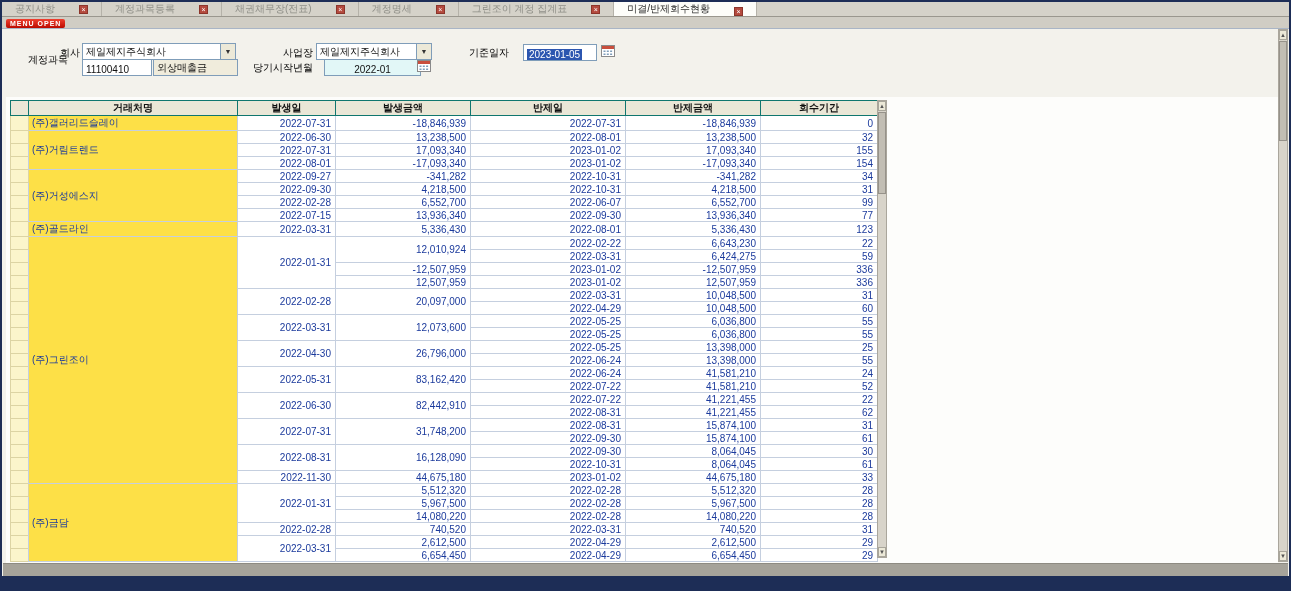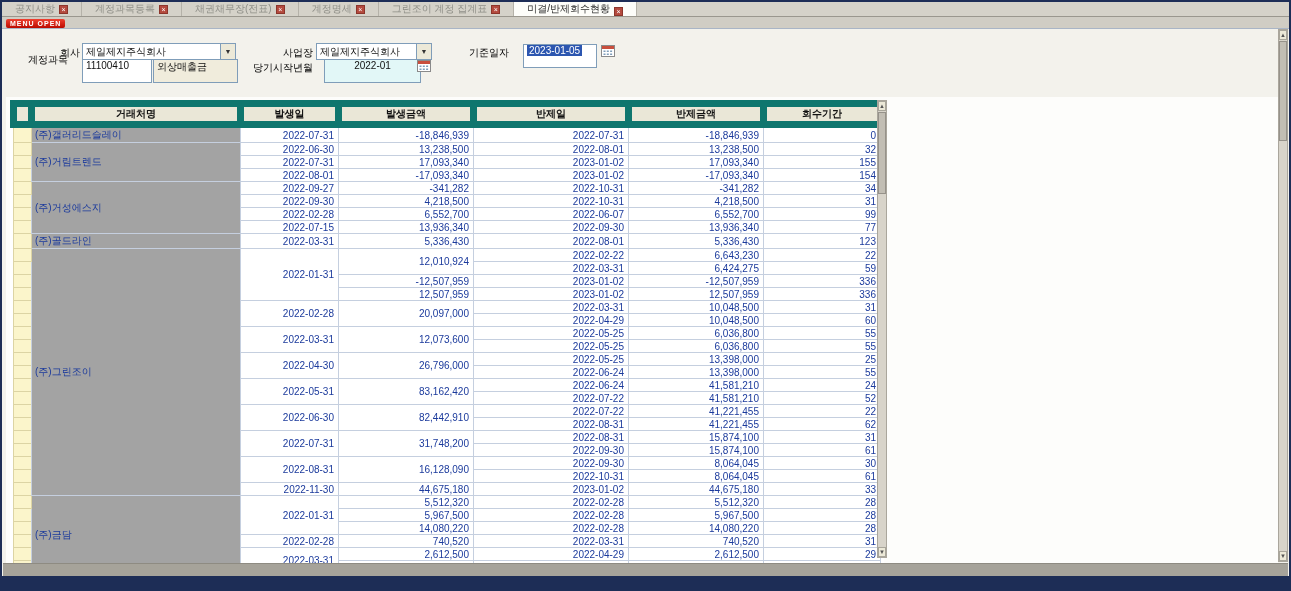--- a/index.html
+++ b/index.html
@@ -5,59 +5,59 @@
   * { margin:0; padding:0; box-sizing:border-box; }
   html,body { background:#ffffff; }
   body { width:1291px; height:591px; font-family:"Liberation Sans","DejaVu Sans",sans-serif; }
 
   .window { position:relative; width:1291px; height:591px; background:#f3f2ec;
             border:2px solid #1d2d56; overflow:hidden; }
 
   
   .tabbar { position:absolute; top:0; left:0; right:0; height:15px; background:#d5d2c9;
             border-bottom:1px solid #9a978e; display:flex; }
-  .tab { display:flex; align-items:center; gap:4px; padding:0 13px; border-right:1px solid #b5b2a9;
+  .tab { display:flex; align-items:center; gap:24px; padding:0 13px; border-right:1px solid #b5b2a9;
          font-size:10px; color:#8f8f88; white-space:nowrap; cursor:default; }
   .tab.active { background:#fdfdf9; color:#2c2c2c;align-items:flex-end; }
   .tab-close { display:inline-block; width:9px; height:9px; background:#b44a3e; border:1px solid #8c352b;
                color:#fff; font-size:7px; line-height:7px; text-align:center; }
 
   .subbar { position:absolute; top:15px; left:0; right:0; height:12px; background:#d0cdc4;
             border-bottom:1px solid #a9b5c6; }
   .menu-open { position:absolute; top:2px; left:4px; height:9px; padding:0 4px;
                background:linear-gradient(#f04030,#bb0a00); color:#fff; font-size:7px; font-weight:bold;
                line-height:9px; letter-spacing:1px; border-radius:2px; }
 
   
   .lbl { position:absolute; font-size:10px; font-weight:normal; color:#000; white-space:nowrap; }
   .combo { position:absolute; height:17px; background:#fff; border:1px solid #7f9db9;
            display:flex; align-items:center; font-size:10px; color:#111; }
   .combo-text { padding-left:3px; white-space:nowrap; overflow:hidden; }
   .combo-arrow { margin-left:auto; width:15px; align-self:stretch; background:#ece9d8;
                  border-left:1px solid #7f9db9; font-size:7px; color:#333;
                  display:flex; align-items:center; justify-content:center; }
-  .input { position:absolute; height:24px; background:#fff; border:1px solid #7f9db9;
-           font-size:10px; color:#111; display:flex; align-items:flex-start; padding:0 3px;
+  .input { position:absolute; height:17px; background:#fff; border:1px solid #7f9db9;
+           font-size:10px; color:#111; display:flex; align-items:flex-end; padding:0 3px;
            white-space:nowrap; overflow:hidden; }
   .input.cyan { background:#e2f7f7; }
   .input.beige { background:#f0ecdc; }
   .input.center { justify-content:center;margin-left:8px; }
   .sel-text { background:#2c56b0; color:#fff; padding:0 2px; }
   .cal-icon { position:absolute; width:14px; height:13px; cursor:pointer; }
 
   
   .grid-bg { position:absolute; left:4px; top:95px; width:1272px; height:467px; background:#fdfdfb; }
   table.grid { position:absolute; left:8px; top:98px; width:867px; border-collapse:collapse;
                table-layout:fixed; font-size:10px; color:#1b3a9c; background:#fff;
                border:1px solid #8694a6; }
-  .grid th { height:12px; background:#eae7d7; border:7px solid #0f766e; font-size:10px; font-weight:bold;
+  .grid th { height:12px; background:#eae7d7; border:1px solid #0f766e; font-size:10px; font-weight:bold;
              color:#111; padding:0; white-space:nowrap; overflow:hidden; }
   .grid td { height:13px; border:1px solid #c5cfdf; padding:0 4px; white-space:nowrap; overflow:hidden; }
   .grid td.sel  { background:#fbf5cb; border-color:#dcd4a4; padding:0; }
-  .grid td.cust { background:#a3a3a3; text-align:left; padding-left:3px; }
+  .grid td.cust { background:#fde047; text-align:left; padding-left:3px; }
   .grid td.ctr  { text-align:right; }
   .grid td.num  { text-align:right; }
   .grid tr.group-start td { border-top:1px solid #8694a6; }
 
   
   .sb { position:absolute; background:#d8d4ca; border:1px solid #aaa69c; }
   .sb-btn { position:absolute; left:0; right:0; height:10px; background:#ece9d8; border:1px solid #a9a69b;
             font-size:6px; color:#555; text-align:center; line-height:9px; }
   .sb-thumb { position:absolute; left:0; right:0; background:#c2beb4; border:1px solid #96928a; }
   .grid-vscroll { left:875px; top:98px; width:10px; height:458px; }

